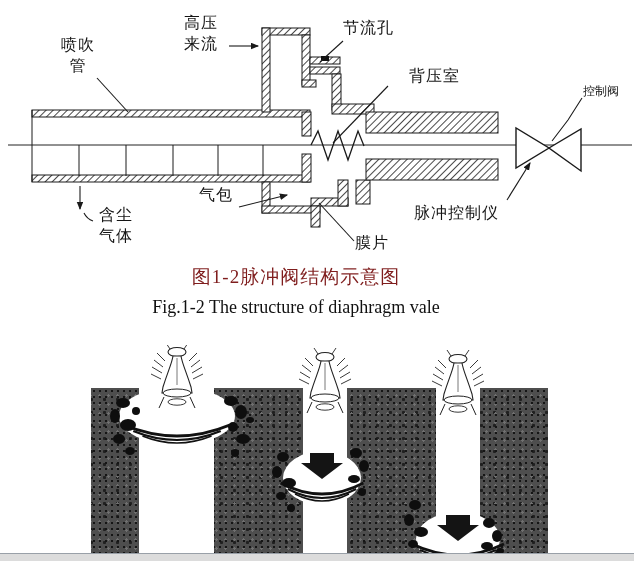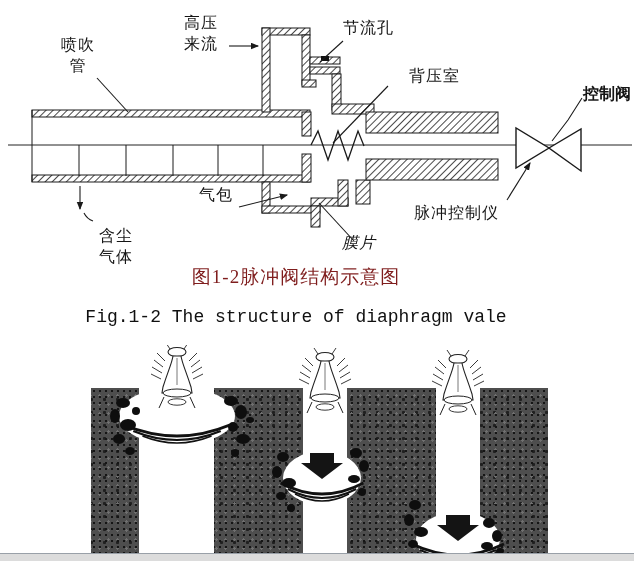--- a/index.html
+++ b/index.html
@@ -6,27 +6,27 @@
   .page{
     position:relative;width:634px;height:561px;background:#ffffff;overflow:hidden;
     font-family:"DejaVu Sans",sans-serif;color:#111;
   }
   .diagram-svg{position:absolute;left:0;top:0;}
   .lbl{
     position:absolute;font-size:16px;line-height:1.3;color:#141414;
     white-space:pre-line;letter-spacing:1px;
   }
   .lbl.center{text-align:center;}
-  .lbl.small-bold{font-size:16px;font-weight:bold;letter-spacing:0;}
+  .lbl.small-bold{font-size:12px;font-weight:normal;letter-spacing:0;}
   .caption-wrap{position:absolute;left:0;top:264px;width:592px;text-align:center;}
   .cap-cn{
     font-family:"Liberation Serif",serif;font-size:19px;letter-spacing:1px;color:#7f1d1d;
   }
   .cap-en{
-    font-family:Liberation Mono, monospace;font-size:18px;margin-top:17px;color:#101010;
+    font-family:Liberation Serif, serif;font-size:18px;margin-top:7px;color:#101010;
   }
   
   .photo{position:absolute;left:85px;top:345px;width:549px;height:216px;overflow:hidden;background:#fff;}
   .band{
     position:absolute;left:6px;top:43px;width:457px;height:165px;
     background-color:#4e4e4e;
     background-image:
       radial-gradient(circle,#151515 1px,transparent 1.4px),
       radial-gradient(circle,#707070 1px,transparent 1.4px),
       radial-gradient(circle,#202020 1.3px,transparent 1.9px);
@@ -133,23 +133,23 @@
 
   <div class="lbl center" style="left:52px;top:35px;width:52px;">喷吹
 管</div>
   <div class="lbl" style="left:184px;top:13px;">高压
 来流</div>
   <div class="lbl" style="left:343px;top:18px;">节流孔</div>
   <div class="lbl" style="left:385px;top:66px;margin-left:24px;">背压室</div>
   <div class="lbl small-bold" style="left:583px;top:84px;">控制阀</div>
   <div class="lbl" style="left:199px;top:185px;">气包</div>
   <div class="lbl" style="left:414px;top:203px;">脉冲控制仪</div>
-  <div class="lbl center" style="left:90px;top:226px;width:52px;">含尘
+  <div class="lbl center" style="left:90px;top:205px;width:52px;">含尘
 气体</div>
-  <div class="lbl" style="left:342px;top:233px;font-style:italic;">膜片</div>
+  <div class="lbl" style="left:355px;top:233px;">膜片</div>
 
   <div class="caption-wrap">
     <div class="cap-cn">图1-2脉冲阀结构示意图</div>
     <div class="cap-en">Fig.1-2 The structure of diaphragm vale</div>
   </div>
 
   <div class="photo">
     <div class="band"></div>
     <div class="chan c1"></div>
     <div class="chan c2"></div>

